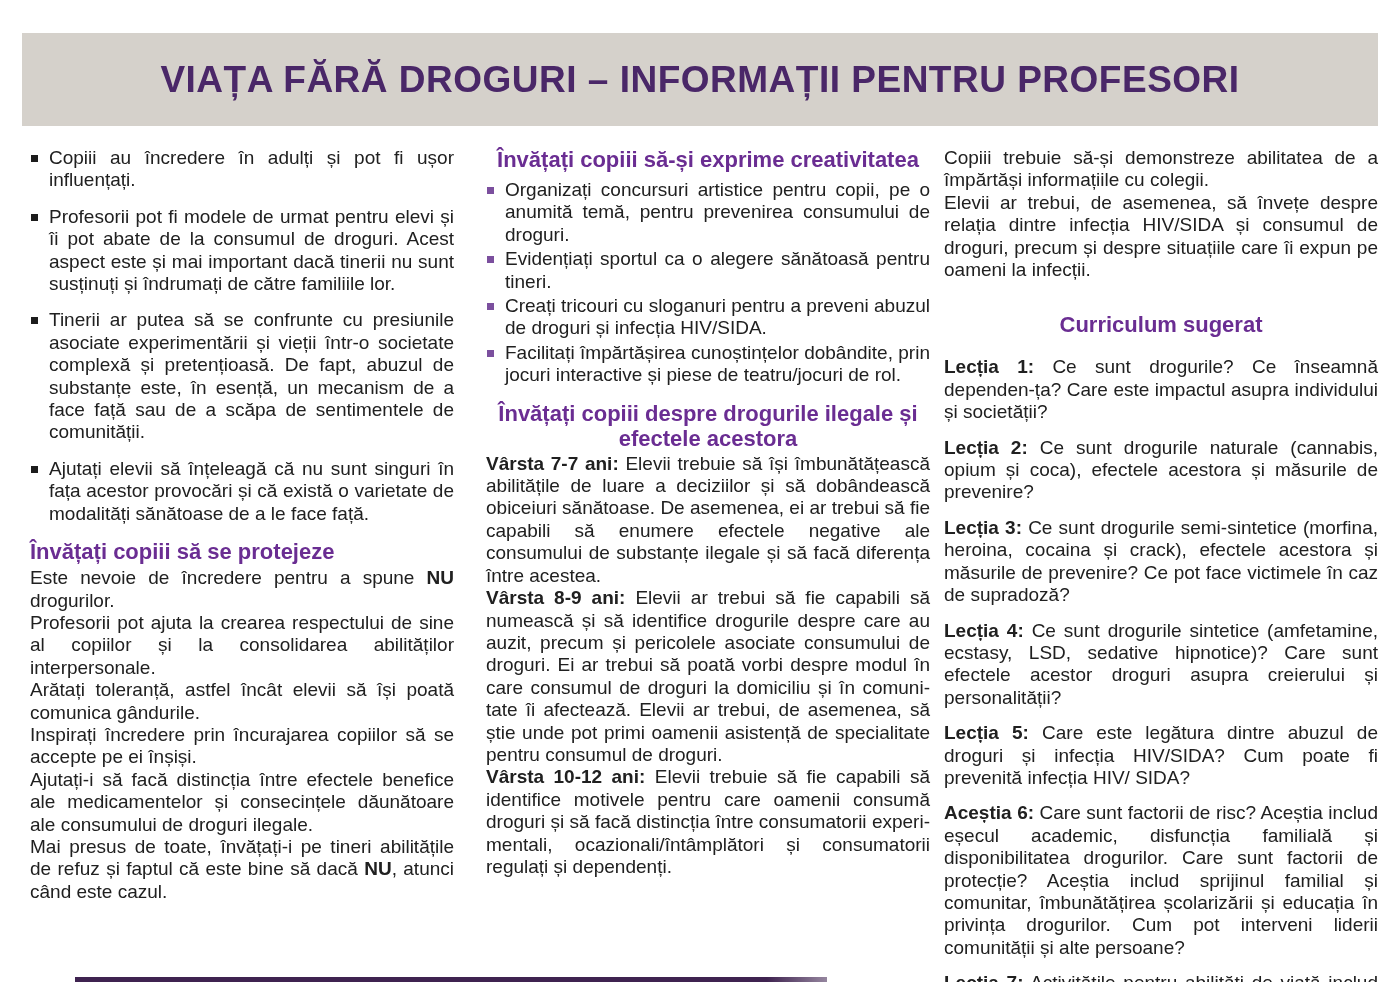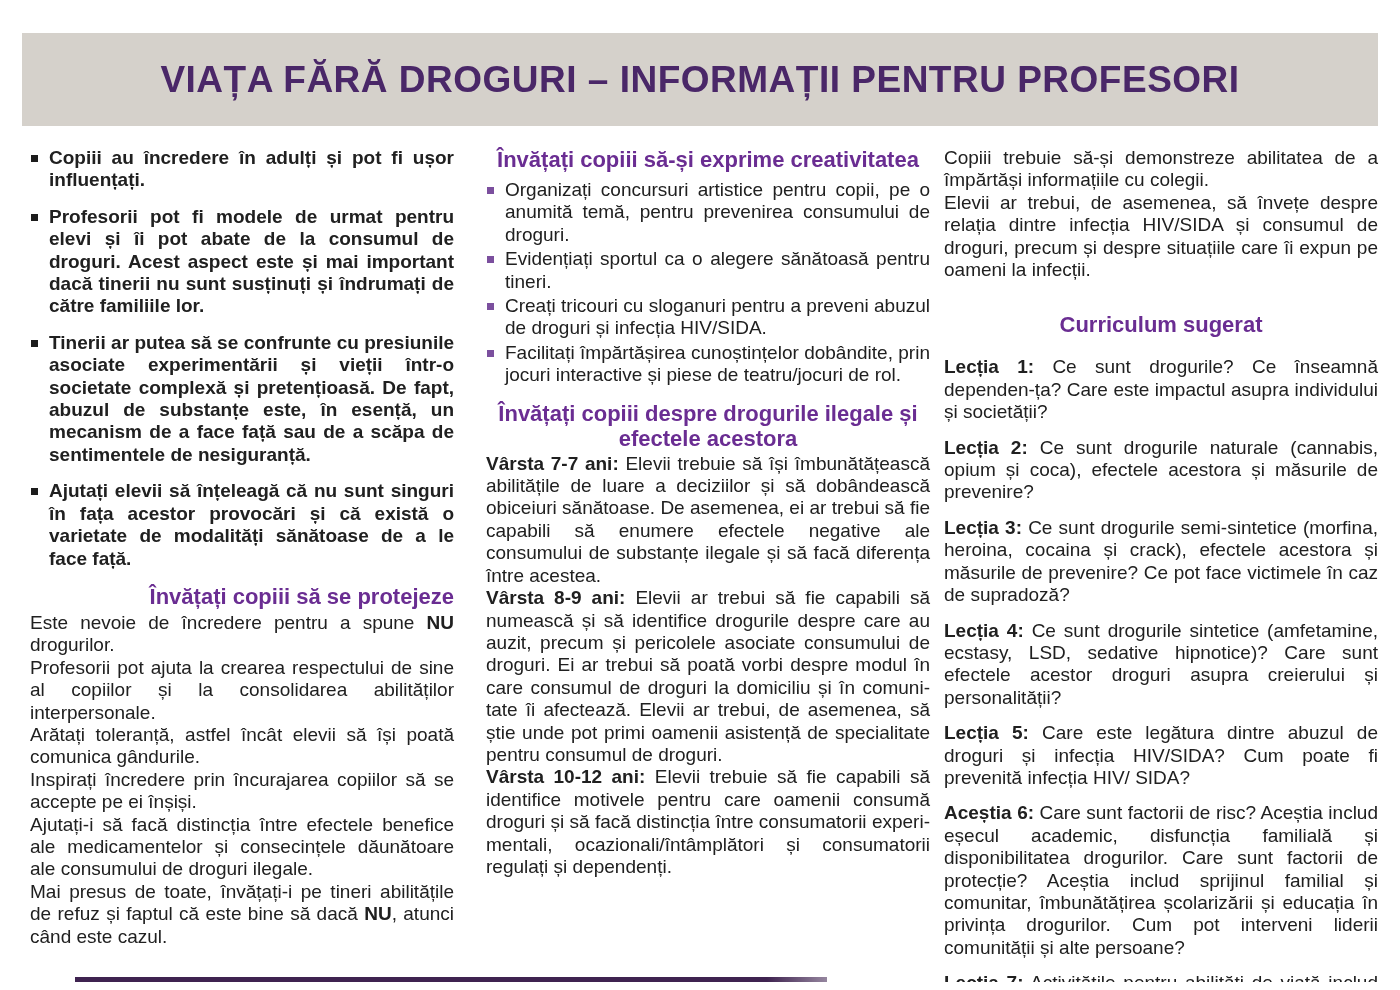--- a/index.html
+++ b/index.html
@@ -18,30 +18,30 @@
   .cols{
     position:absolute;left:30px;top:147px;width:1348px;display:flex;
   }
   .col{font-size:19px;line-height:22.4px;text-align:justify;}
   .col p{margin:0;}
   .col1{width:424px;margin-right:32px;}
   .col2{width:444px;margin-right:14px;}
   .col3{width:434px;}
   h2.sec{
     font-size:22px;line-height:25px;font-weight:bold;color:#6a2d92;margin:0;
-    text-align:right;
+    text-align:left;
   }
   h2.sec.center{text-align:center;}
   
   .bl-item{position:relative;padding-left:19px;}
   .sq{
     position:absolute;left:1px;top:7px;width:7px;height:7px;background:#1c1c1c;display:block;
   }
   .sq.purple{background:#7b4f9e;width:7px;height:7px;top:8px;}
-  .col1 .bl-item{font-weight:bold;margin-bottom:14px;}
+  .col1 .bl-item{font-weight:normal;margin-bottom:14px;}
   .col1 .bl-item .sq{top:8px;}
   .col2 .bl-item{margin-bottom:2px;}
   .col1 h2.sec{margin-top:12px;margin-bottom:3px;}
   .col2 h2.sec{margin-bottom:7px;}
   .col2 h2.sec.second{margin-top:14px;margin-bottom:2px;}
   .col3 h2.sec{margin-top:31px;margin-bottom:19px;}
   .lesson{margin:0 0 13px 0 !important;}
   b{font-weight:bold;}
   
   .cutoff-bar{
@@ -66,21 +66,21 @@
 
           <div class="bl-item">
             <span class="sq"></span><span>Copiii au încredere în adulți și pot fi ușor influențați.</span>
           </div>
 
           <div class="bl-item">
             <span class="sq"></span><span>Profesorii pot fi modele de urmat pentru elevi și îi pot abate de la consumul de droguri. Acest aspect este și mai important dacă tinerii nu sunt susținuți și îndrumați de către familiile lor.</span>
           </div>
 
           <div class="bl-item">
-            <span class="sq"></span><span>Tinerii ar putea să se confrunte cu presiunile asociate experimentării și vieții într-o societate complexă și pretențioasă. De fapt, abuzul de substanțe este, în esență, un mecanism de a face față sau de a scăpa de sentimentele de nesiguranță.</span>
+            <span class="sq"></span><span>Tinerii ar putea să se confrunte cu presiunile asociate experimentării și vieții într-o societate complexă și pretențioasă. De fapt, abuzul de substanțe este, în esență, un mecanism de a face față sau de a scăpa de sentimentele de comunității.</span>
           </div>
 
           <div class="bl-item">
             <span class="sq"></span><span>Ajutați elevii să înțeleagă că nu sunt singuri în fața acestor provocări și că există o varietate de modalități sănătoase de a le face față.</span>
           </div>
         </div>
       <h2 class="sec">Învățați copiii să se protejeze</h2>
       <div>
 
           <p><span>Este nevoie de încredere pentru a spune </span><b>NU</b><span> drogurilor.</span></p>

